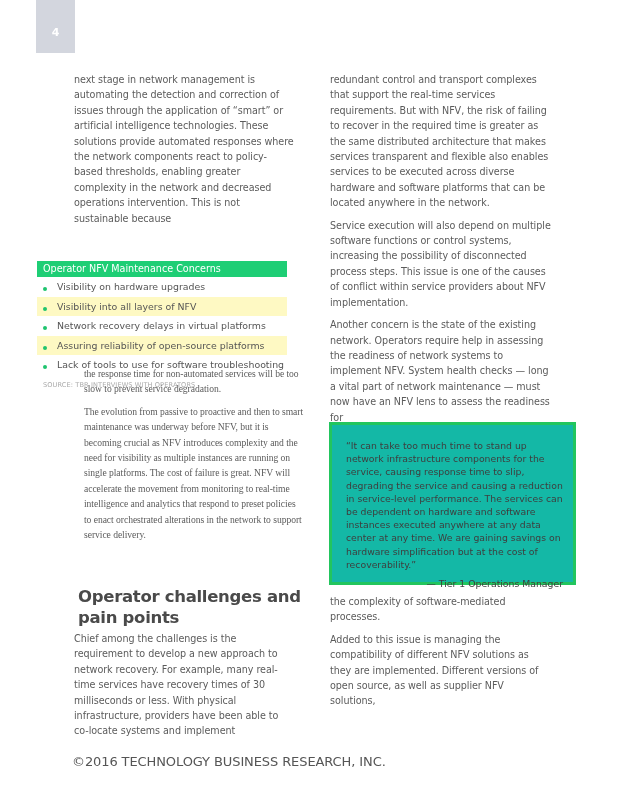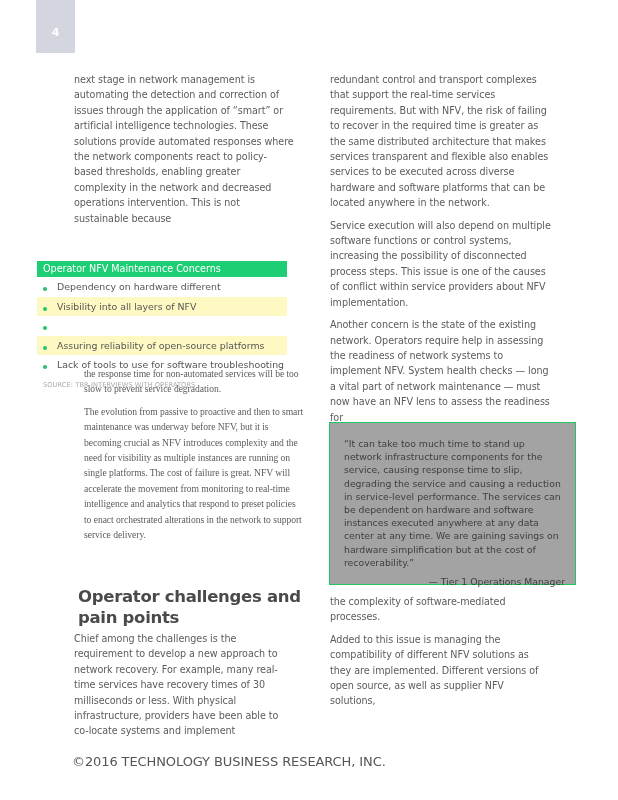--- a/index.html
+++ b/index.html
@@ -38,21 +38,21 @@
   .sidebar-source { font-size: 6.6px; color: #aaaaaa; margin-top: 6px; padding-left: 6px; letter-spacing: 0.1px; }
 
   .section-heading {
     position: absolute; left: 74px; top: 582px; width: 230px;
     font-family: "DejaVu Sans", sans-serif; font-weight: bold; font-size: 16.5px; line-height: 21px;
     color: #4a4a4a; letter-spacing: -0.3px; margin: 4px;
   }
 
   .quote-box {
     position: absolute; left: 329px; top: 422px; width: 247px; height: 163px; box-sizing: border-box;
-    background: #a3a3a3; border: 1px solid #22c55e; padding: 14px 10px 0 14px;
+    background: #14b8a6; border: 3px solid #22c55e; padding: 14px 10px 0 14px;
   }
   .quote-text { font-size: 9.3px; line-height: 13.2px; color: #3e3e3e; margin: 0; }
   .quote-attr { font-size: 9.3px; color: #3e3e3e; text-align: right; margin-top: 7px; }
 
   .footer {
     position: absolute; left: 72px; top: 754px; font-size: 13px; color: #555; letter-spacing: -0.1px;
   }
 </style>
 </head>
 <body>
@@ -61,23 +61,23 @@
   <span>4</span>
 </div>
 
 <div class="col col-left-top">
   <p>next stage in network management is automating the detection and correction of issues through the application of “smart” or artificial intelligence technologies. These solutions provide automated responses where the network components react to policy-based thresholds, enabling greater complexity in the network and decreased operations intervention. This is not sustainable because</p>
 </div>
 
 <div class="sidebar-box">
   <div class="sidebar-header">Operator NFV Maintenance Concerns</div>
   <ul class="sidebar-list">
-    <li><span class="bullet"></span><span>Dependency on hardware different</span></li>
+    <li><span class="bullet"></span><span>Visibility on hardware upgrades</span></li>
     <li class="alt"><span class="bullet"></span><span>Visibility into all layers of NFV</span></li>
-    <li><span class="bullet"></span></li>
+    <li><span class="bullet"></span><span>Network recovery delays in virtual platforms</span></li>
     <li class="alt"><span class="bullet"></span><span>Assuring reliability of open-source platforms</span></li>
     <li><span class="bullet"></span><span>Lack of tools to use for software troubleshooting</span></li>
   </ul>
   <div class="sidebar-source">SOURCE: TBR INTERVIEWS WITH OPERATORS</div>
 </div>
 
 <div class="col col-left-mid">
   <p>the response time for non-automated services will be too slow to prevent service degradation.</p>
   <p>The evolution from passive to proactive and then to smart maintenance was underway before NFV, but it is becoming crucial as NFV introduces complexity and the need for visibility as multiple instances are running on single platforms. The cost of failure is great. NFV will accelerate the movement from monitoring to real-time intelligence and analytics that respond to preset policies to enact orchestrated alterations in the network to support service delivery.</p>
 </div>

